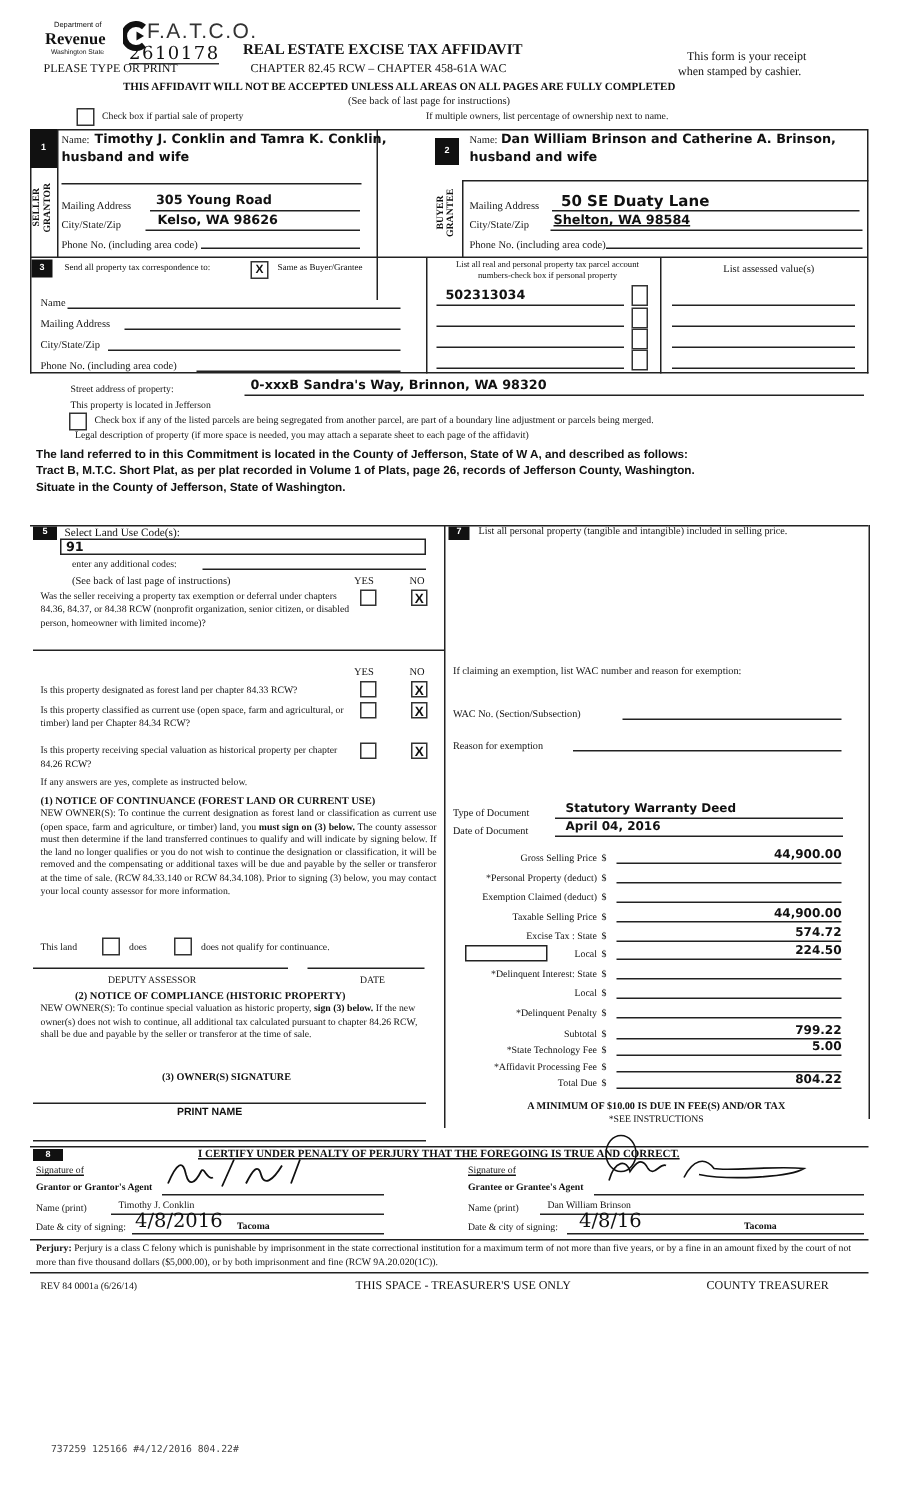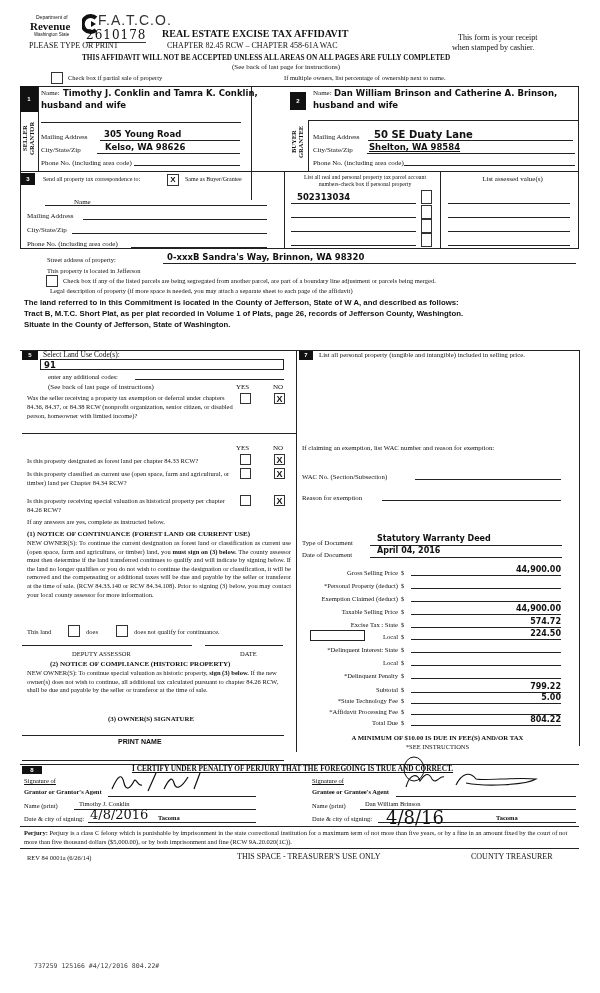--- a/index.html
+++ b/index.html
@@ -86,21 +86,21 @@
 
 <div class="abs" style="left:20px;top:172px;width:559px;height:77px;border:0.8px solid #222;border-top:none;"></div>
 <div class="abs" style="left:284px;top:172px;height:77px;border-left:0.8px solid #222;"></div>
 <div class="abs" style="left:440px;top:172px;height:77px;border-left:0.8px solid #222;"></div>
 
 <div class="secnum" style="left:21px;top:173px;width:14px;height:12px;line-height:12px;">3</div>
 <div class="abs" style="left:43px;top:176px;font-size:6px;">Send all property tax correspondence to:</div>
 <div class="chk" style="left:167px;top:174px;width:12px;height:12px;font-size:8px;">X</div>
 <div class="abs" style="left:185px;top:176px;font-size:6px;">Same as Buyer/Grantee</div>
 
-<div class="fieldrow" style="left:27px;top:198px;margin-left:47px;">Name</div>
+<div class="fieldrow" style="left:27px;top:198px;">Name</div>
 <div class="abs line" style="left:45px;top:196px;width:222px;height:10px;"></div>
 <div class="fieldrow" style="left:27px;top:212px;">Mailing Address</div>
 <div class="abs line" style="left:83px;top:210px;width:184px;height:10px;"></div>
 <div class="fieldrow" style="left:27px;top:226px;">City/State/Zip</div>
 <div class="abs line" style="left:72px;top:224px;width:195px;height:10px;"></div>
 <div class="fieldrow" style="left:27px;top:240px;">Phone No. (including area code)</div>
 <div class="abs line" style="left:131px;top:238px;width:136px;height:10px;"></div>
 
 <div class="abs center" style="left:290px;top:174px;width:150px;font-size:5.8px;line-height:7px;">
   <div>List all real and personal property tax parcel account</div>
@@ -295,21 +295,21 @@
   <div class="abs line" style="left:396px;top:777px;width:180px;height:20px;">
     <svg width="180" height="34" viewBox="0 0 180 34" style="position:absolute;left:-30px;top:-22px;">
       <ellipse cx="48" cy="14" rx="10" ry="12" fill="none" stroke="#111" stroke-width="1"></ellipse>
       <path d="M40 32 C44 18, 52 18, 54 26 C58 20, 62 16, 66 24 C70 30, 74 20, 78 22 M90 30 C96 18, 104 16, 110 24 C120 26, 150 22, 170 24 C160 30, 120 32, 100 28" fill="none" stroke="#111" stroke-width="1.1"></path>
     </svg>
   </div>
   <div class="abs" style="left:312px;top:802px;font-size:6.5px;">Name (print)</div>
   <div class="abs line" style="left:360px;top:800px;width:216px;height:10px;font-size:6.5px;padding-left:5px;">Dan William Brinson</div>
   <div class="abs" style="left:312px;top:815px;font-size:6.5px;">Date &amp; city of signing:</div>
   <div class="abs line" style="left:378px;top:810px;width:198px;height:13px;">
-    <span class="abs hand" style="left:8px;top:-3px;font-size:18px;">4/8/16</span>
+    <span class="abs hand" style="left:8px;top:-3px;font-size:13px;">4/8/16</span>
     <span class="abs bold" style="left:118px;top:4px;font-size:6.5px;">Tacoma</span>
   </div>
 </div>
 
 <div class="abs" style="left:20px;top:826px;width:559px;border-top:0.8px solid #222;"></div>
 <div class="abs" style="left:24px;top:828px;width:556px;font-size:6.5px;line-height:9px;">
   <span class="bold">Perjury:</span><span> Perjury is a class C felony which is punishable by imprisonment in the state correctional institution for a maximum term of not more than five years, or by a fine in an amount fixed by the court of not more than five thousand dollars ($5,000.00), or by both imprisonment and fine (RCW 9A.20.020(1C)).</span>
 </div>
 <div class="abs" style="left:20px;top:848px;width:559px;border-top:0.8px solid #222;"></div>
 

